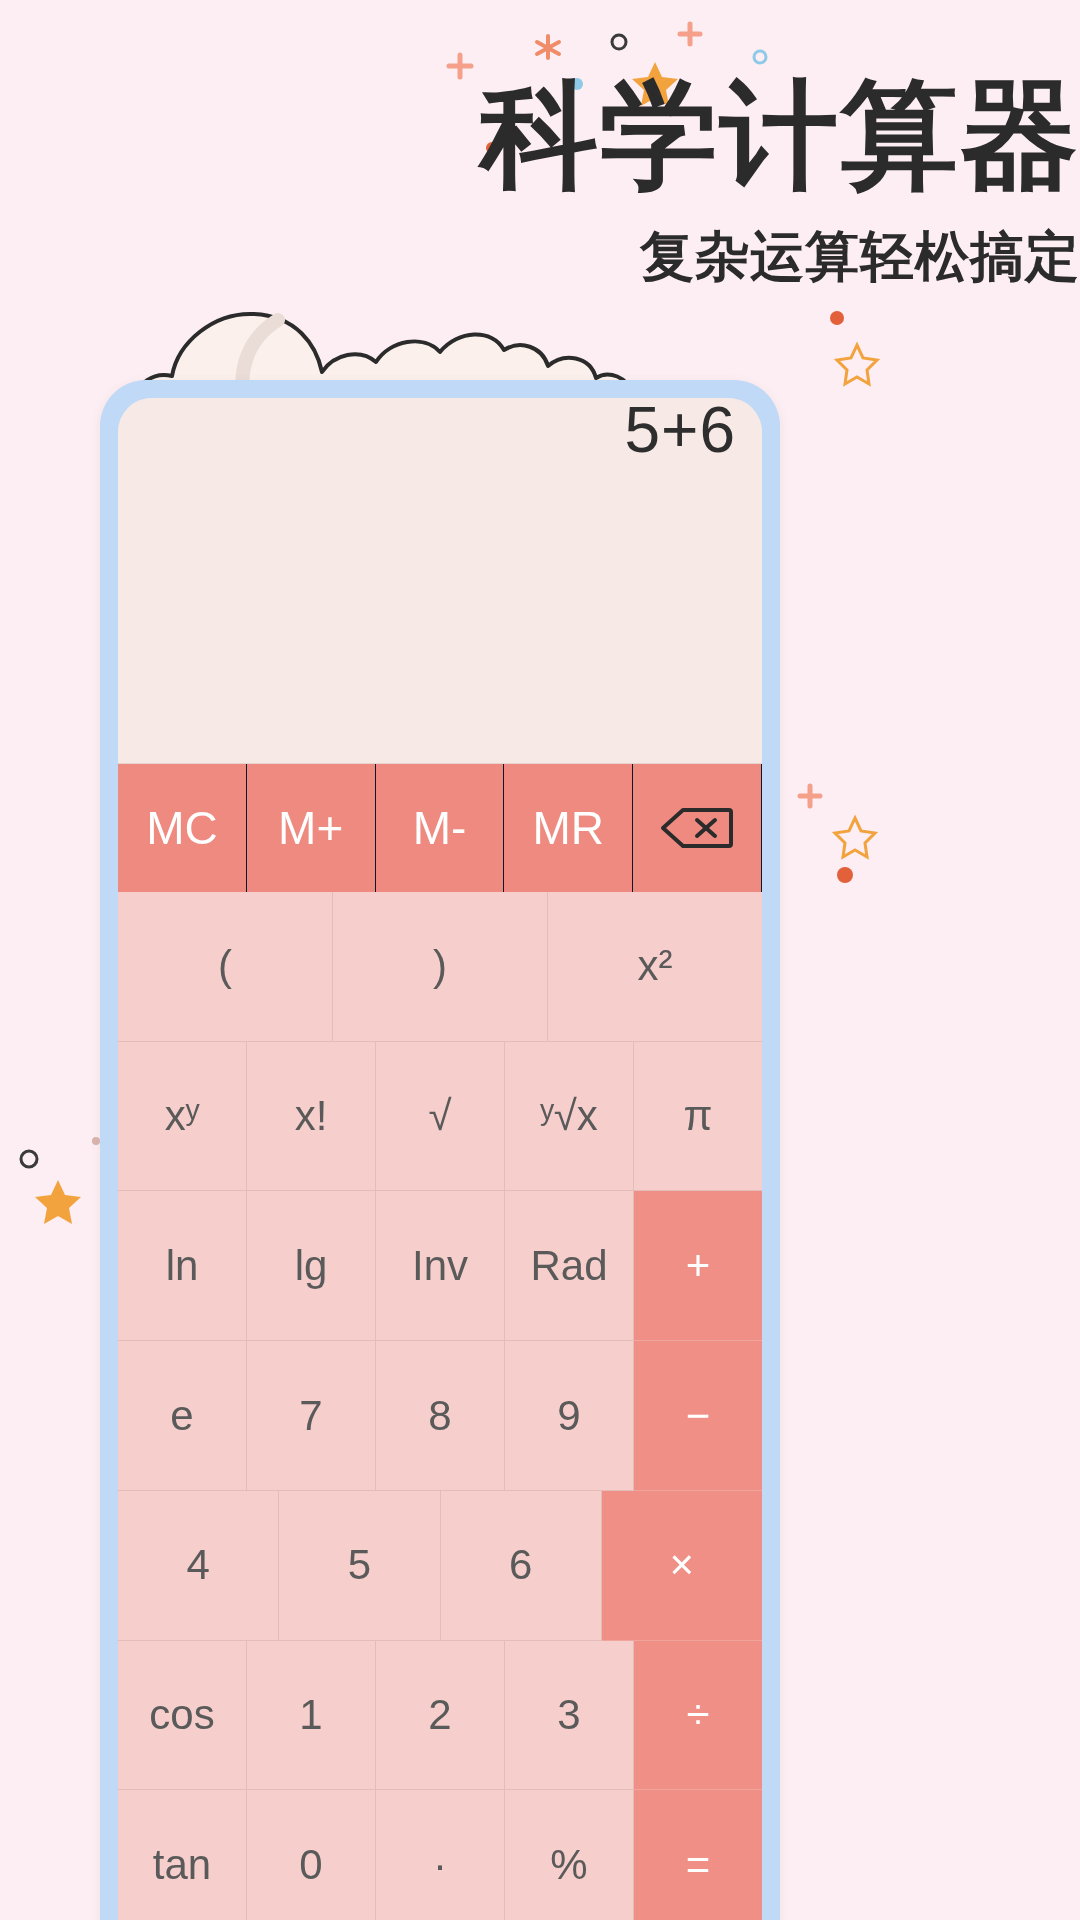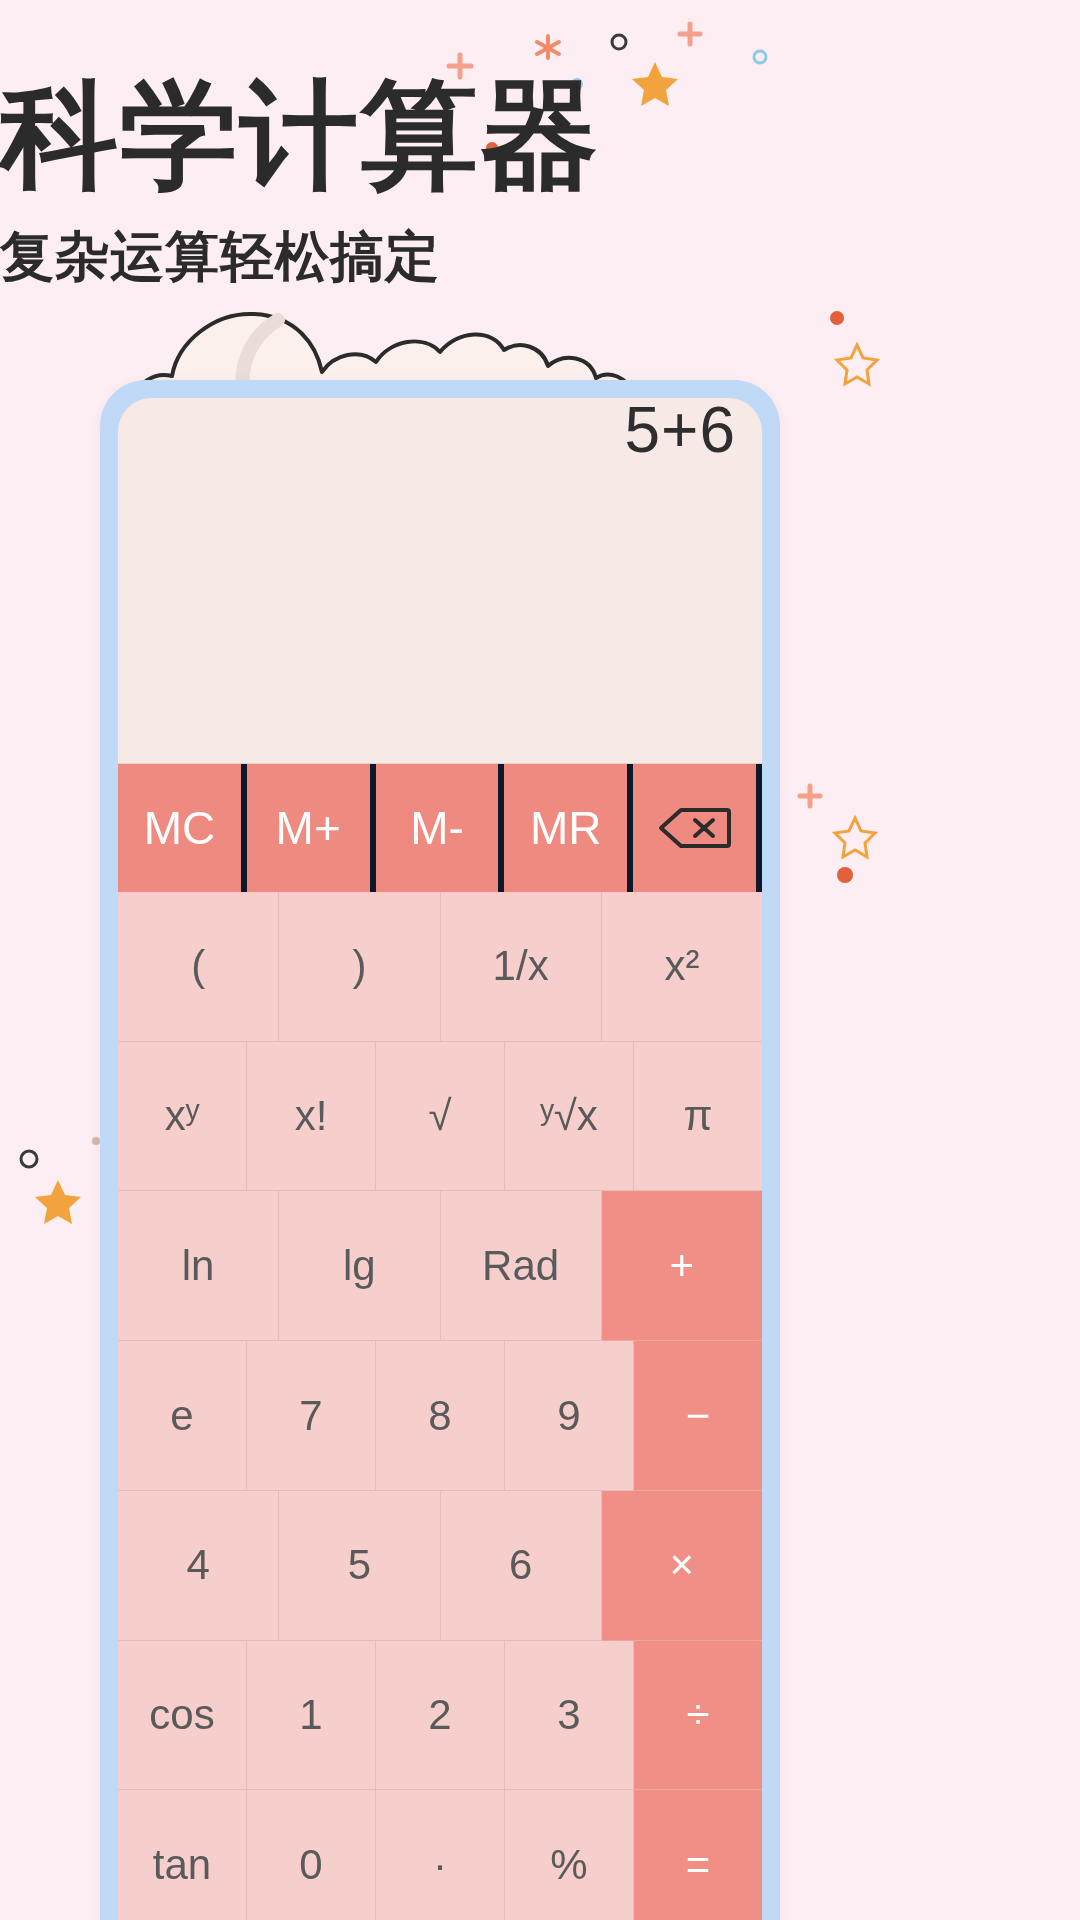--- a/index.html
+++ b/index.html
@@ -8,21 +8,21 @@
     background:#FCEEF2;
     font-family:"Liberation Sans", sans-serif;
     position:relative;
     overflow:hidden;
   }
 
   
   .confetti { position:absolute; top:0; left:0; width:1080px; height:1920px; pointer-events:none; }
 
   
-  .header { position:absolute; top:0; left:0; width:1080px; text-align:left; z-index:5; }
+  .header { position:absolute; top:0; left:0; width:1080px; text-align:right; z-index:5; }
   .title {
     font-size:118px;
     line-height:1.08;
     font-weight:700;
     color:#2B2B2B;
     letter-spacing:2px;
     margin-top:72px;
     font-family:"DejaVu Sans","Liberation Sans",sans-serif;
   }
   .subtitle {
@@ -94,21 +94,21 @@
     border-bottom:1px solid #E2BDBA;
     position:relative;
     user-select:none;
   }
   .key:last-child { border-right:none; }
   .krow.mem { flex:0 0 128px; }
   .krow.mem .key {
     background:#EE8A80;
     color:#FFFFFF;
     font-size:46px;
-    border-right:6px solid #0f172a;
+    border-right:1px solid #0f172a;
     border-bottom:none;
   }
   .key.op {
     background:#EF8F86;
     color:#FFFFFF;
     border-right:none;
     border-bottom:1px solid #EFA49C;
   }
   .key.op.eq { border-bottom:none; }
 
@@ -183,35 +183,35 @@
             <path d="M24 4 H70 a2 2 0 0 1 2 2 V38 a2 2 0 0 1 -2 2 H24 L4 22 Z" fill="none" stroke="#2B2B2B" stroke-width="4" stroke-linejoin="round"></path>
             <line x1="38" y1="14" x2="56" y2="30" stroke="#2B2B2B" stroke-width="4" stroke-linecap="round"></line>
             <line x1="56" y1="14" x2="38" y2="30" stroke="#2B2B2B" stroke-width="4" stroke-linecap="round"></line>
           </svg>
         </div>
       </div>
 
       <div class="krow">
         <div class="key">(</div>
         <div class="key">)</div>
-        <div class="key">1/x</div>
         <div class="key">x²</div>
       </div>
 
       <div class="krow">
         <div class="key">xʸ</div>
         <div class="key">x!</div>
         <div class="key">√</div>
         <div class="key">ʸ√x</div>
         <div class="key">π</div>
       </div>
 
       <div class="krow">
         <div class="key">ln</div>
         <div class="key">lg</div>
+        <div class="key">Inv</div>
         <div class="key">Rad</div>
         <div class="key op">+</div>
       </div>
 
       <div class="krow">
         <div class="key">e</div>
         <div class="key">7</div>
         <div class="key">8</div>
         <div class="key">9</div>
         <div class="key op">−</div>

